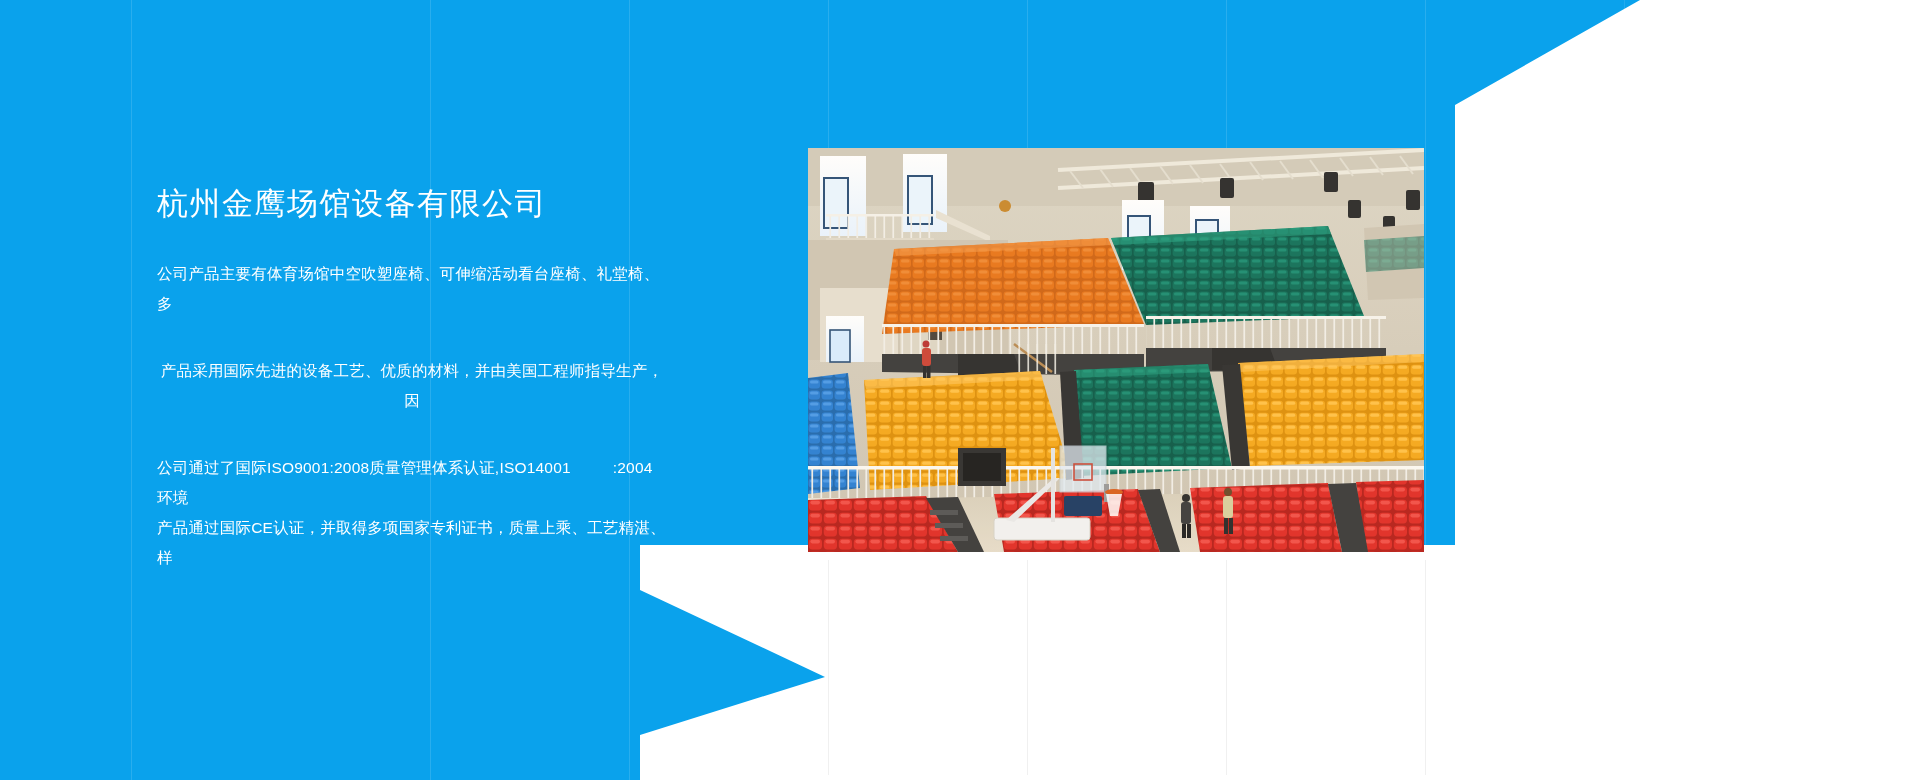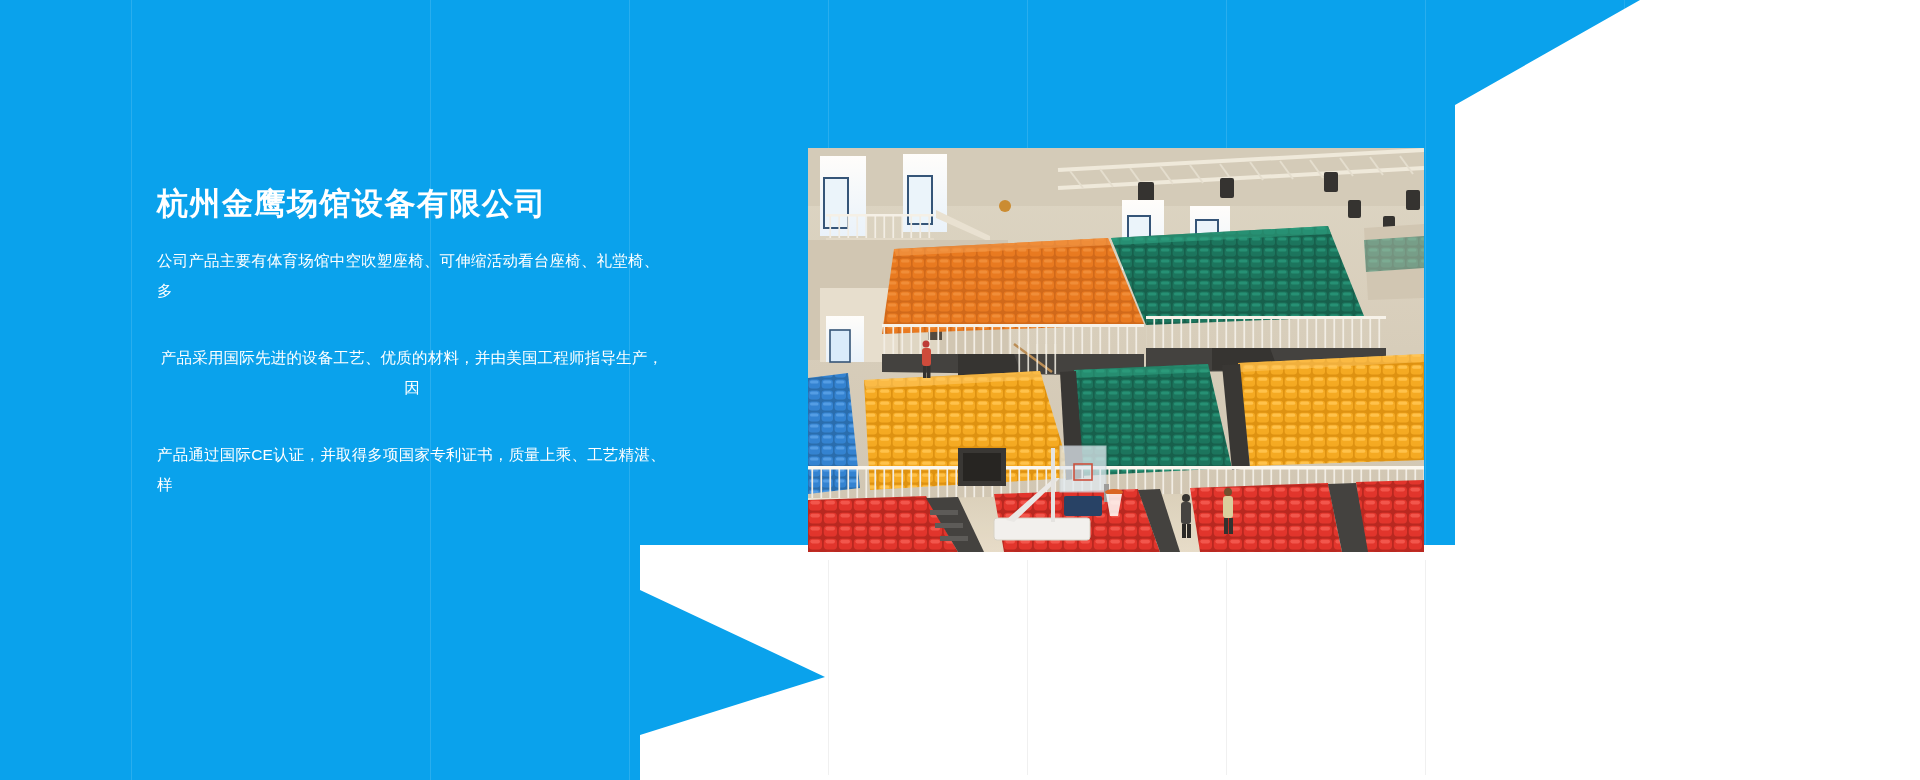--- a/index.html
+++ b/index.html
@@ -49,34 +49,34 @@
   
   .text-col{
     position:absolute;
     left:157px;top:183px;
     width:510px;
   }
   .company-title{
     margin:0;
     color:#ffffff;
     font-family:"DejaVu Serif","Liberation Serif",serif;
-    font-weight:bold;
+    font-weight:normal;
     font-size:31px;
     letter-spacing:1.5px;
     line-height:40px;
     white-space:nowrap;
   }
   .para{
     margin:0;
     color:#ffffff;
     font-size:15.5px;
     line-height:30px;
     letter-spacing:0.2px;
   }
-  .para-block{margin-top:23px;}
+  .para-block{margin-top:36px;}
   .para-block.p2{margin-top:37px;text-align:center;}
   .para-block.p3{margin-top:37px;}
   .gap-span{display:inline-block;width:42px;}
   
   .photo-frame{
     position:absolute;
     left:808px;top:148px;
     width:616px;height:404px;
     overflow:hidden;
     background:#cfc6b4;
@@ -118,20 +118,23 @@
 
     <div class="para-block">
       <p class="para">公司产品主要有体育场馆中空吹塑座椅、可伸缩活动看台座椅、礼堂椅、多</p>
     </div>
 
     <div class="para-block p2">
       <p class="para">产品采用国际先进的设备工艺、优质的材料，并由美国工程师指导生产，因</p>
     </div>
 
     <div class="para-block p3">
+      <p class="para">
+        <span>公司通过了国际ISO9001:2008质量管理体系认证,ISO14001</span><span class="gap-span"></span><span>:2004环境</span>
+      </p>
       <p class="para">产品通过国际CE认证，并取得多项国家专利证书，质量上乘、工艺精湛、样</p>
     </div>
 
   </div>
 
   <div class="photo-frame">
     <svg width="616" height="404" viewBox="0 0 616 404">
       <defs>
         <linearGradient id="wallg" x1="0" y1="0" x2="0" y2="1">
           <stop offset="0" stop-color="#ddd6c6"></stop>

